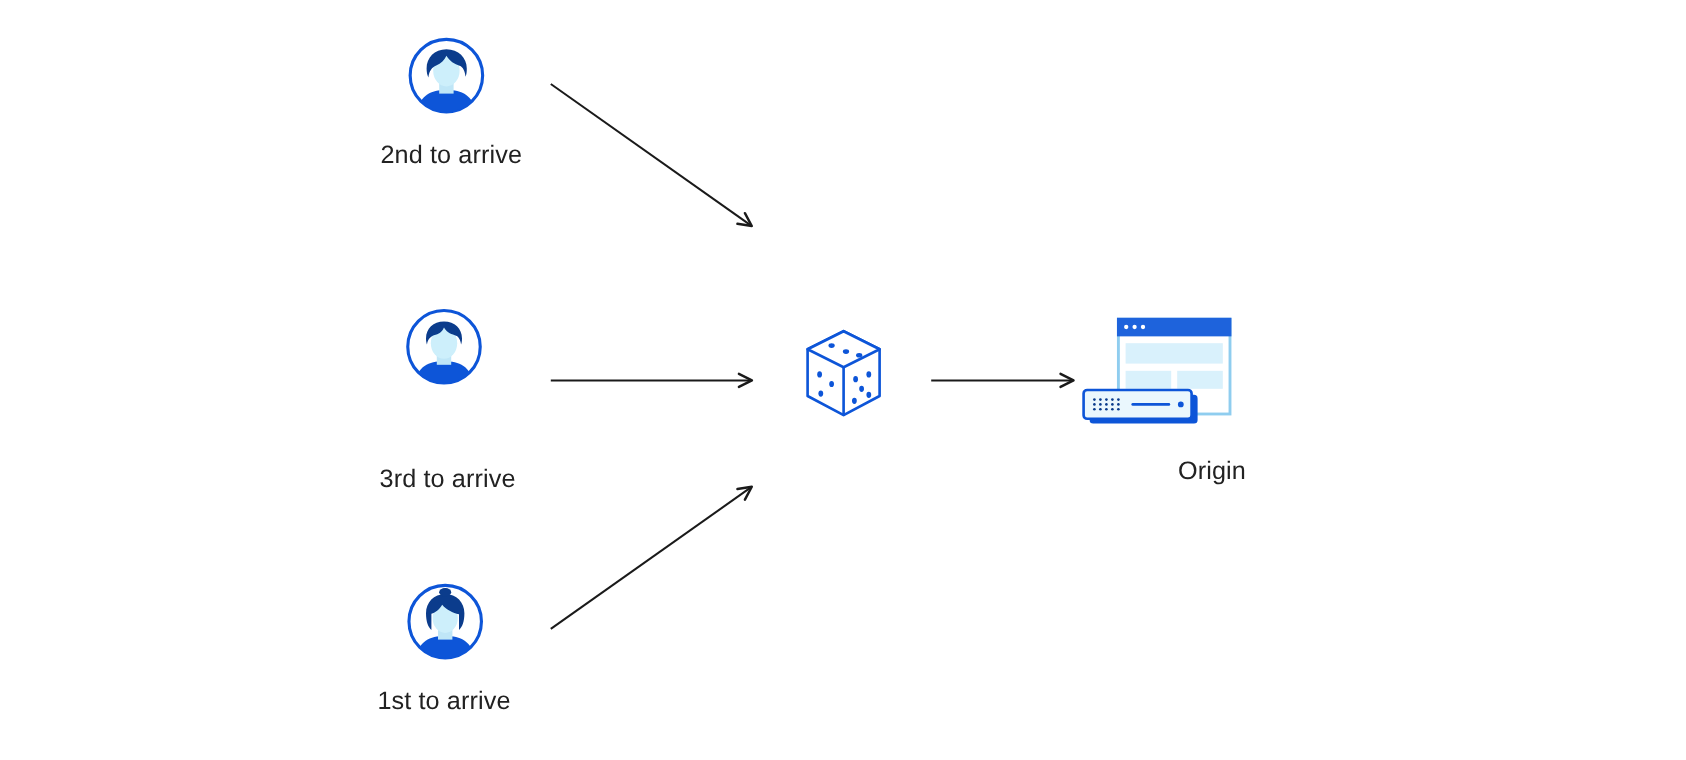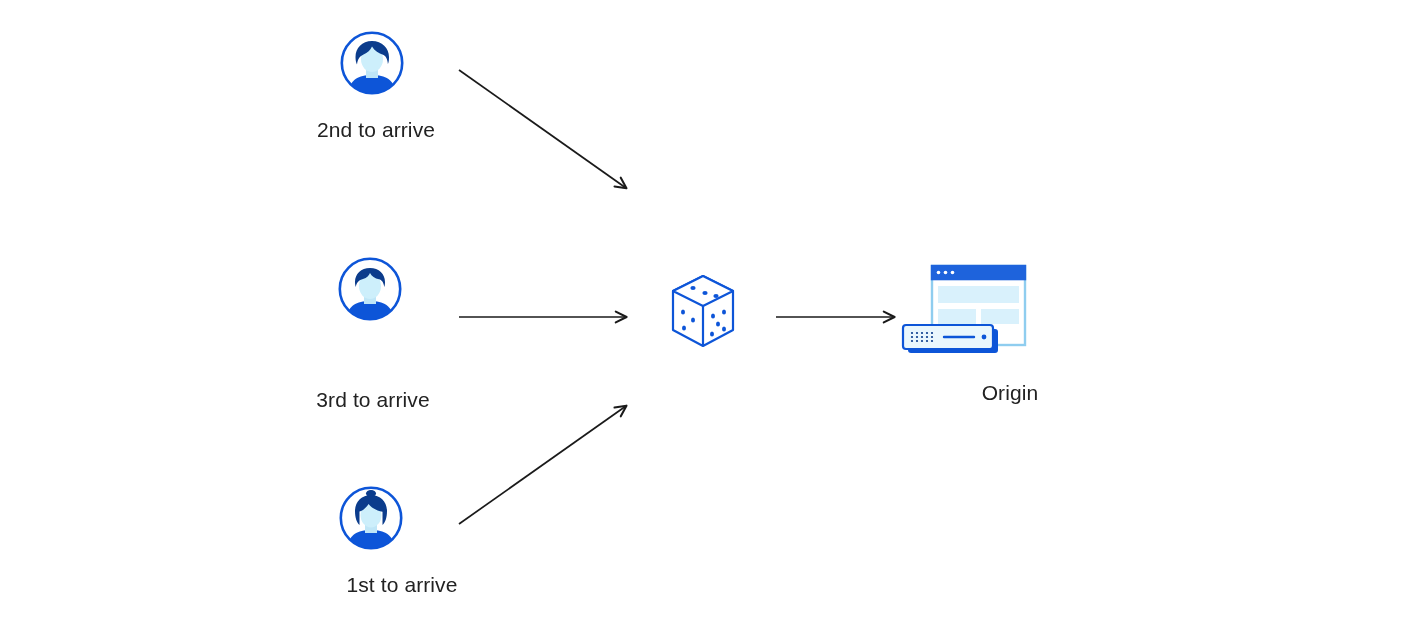--- a/index.html
+++ b/index.html
@@ -101,21 +101,21 @@
       <g clip-path="url(#clipC)">
         <path d="M8 66 C10 50 19 45 33 45 C47 45 56 50 58 66 Z" fill="#0D55D8"></path>
         <rect x="27" y="36" width="12" height="12" fill="#BFE6F7"></rect>
         <ellipse cx="33" cy="30" rx="10.5" ry="12.5" fill="#CDEFFB"></ellipse>
         <path d="M33 10 C23.5 10 17 17 17 26 C17 33 18.8 37.5 21.5 40 L21.5 26.5 C25 25.5 28.5 22.5 30.5 19 C33.5 23 39.5 26 44.5 26.8 L44.5 40 C47.2 37.5 49 33 49 26 C49 17 42.5 10 33 10 Z" fill="#0B3C8C"></path>
         <path d="M28 9 C29 6.5 31 5.5 33 5.5 C35 5.5 37 6.5 38 9 C36.5 8.2 34.8 7.8 33 7.8 C31.2 7.8 29.5 8.2 28 9 Z" fill="#0B3C8C"></path>
         <ellipse cx="33" cy="8.5" rx="5" ry="3.5" fill="#0B3C8C"></ellipse>
       </g>
     </svg>
   </div>
-  <div class="node-label label-abs" style="left:370px; top:573px;margin-left:32px;">1st to arrive</div>
+  <div class="node-label label-abs" style="left:370px; top:573px;">1st to arrive</div>
 
   <div class="node" style="left:667px; top:272px;">
     <svg width="72" height="80" viewBox="0 0 72 80">
       <g fill="#ffffff" stroke="#0D55D8" stroke-width="2.2" stroke-linejoin="round">
         <path d="M36 4 L66 19 L66 58 L36 74 L6 58 L6 19 Z"></path>
         <path d="M36 4 L66 19 L36 34 L6 19 Z"></path>
         <path d="M36 34 L36 74"></path>
       </g>
       <g fill="#0D55D8">
 

